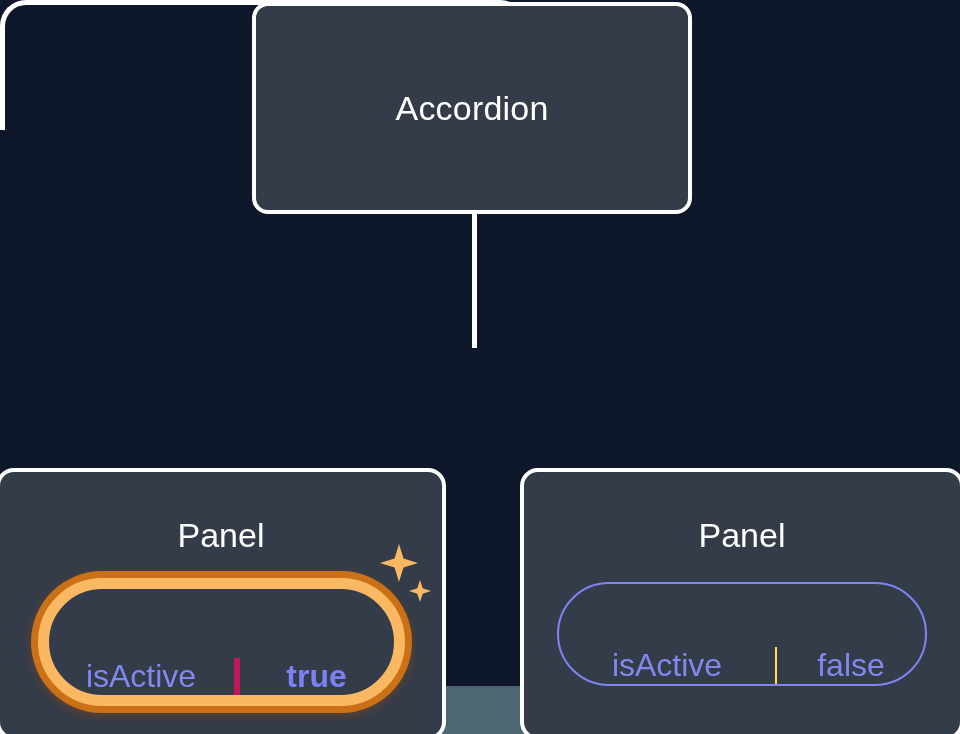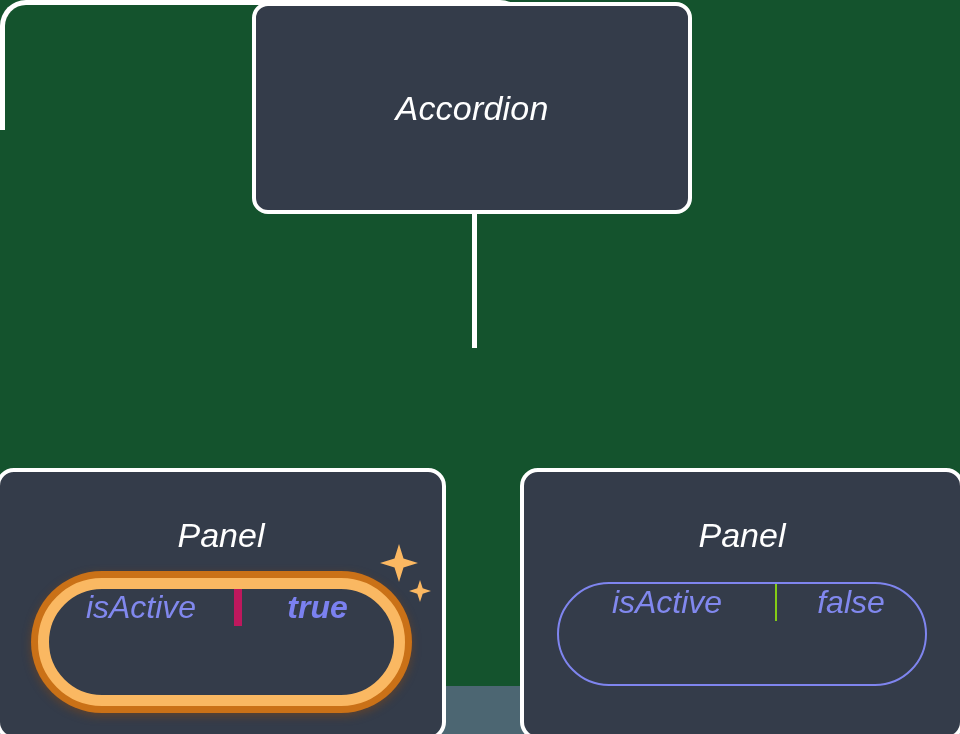--- a/index.html
+++ b/index.html
@@ -13,22 +13,21 @@
     overflow: hidden;
     background: #4c6672;
     font-family: "Liberation Sans", sans-serif;
     -webkit-font-smoothing: antialiased;
   }
 
   #stage {
     position: relative;
     width: 960px;
     height: 686px;
-    background: #14532d;
-    font-style: italic;
+    background: #0f172a;
   }
 
   
   .node {
     position: absolute;
     background: #343c4a;
     border: 4px solid #ffffff;
     border-radius: 16px;
     box-sizing: border-box;
   }
@@ -104,21 +103,21 @@
     border-top-left-radius: 26px;
     border-top-right-radius: 26px;
     background: transparent;
     box-sizing: border-box;
   }
 
   
   .pill {
     position: relative;
     display: flex;
-    align-items: flex-start;
+    align-items: flex-end;
     box-sizing: border-box;
   }
   .pill-cell {
     display: flex;
     align-items: center;
     justify-content: center;
     box-sizing: border-box;
     white-space: nowrap;
   }
 
@@ -130,21 +129,21 @@
     border-radius: 999px;
   }
   .pill-plain .pill-cell {
     font-size: 32px;
     color: #8188ee;
     font-weight: 400;
   }
   .pill-plain .cell-key { width: 216px; }
   .pill-plain .cell-val {
     width: 150px;
-    border-left: 2px solid #84cc16;
+    border-left: 2px solid #fde047;
   }
 
   
   .pill-wrap-hl {
     position: relative;
     margin-top: 26px;
   }
   .pill-hl {
     position: relative;
     height: 128px;
@@ -159,21 +158,21 @@
   .pill-hl .pill-cell {
     font-size: 32px;
     color: #8188ee;
   }
   .pill-hl .cell-key {
     width: 185px;
     font-weight: 400;
   }
   .pill-hl .cell-val {
     width: 160px;
-    border-left: 8px solid #be185d;
+    border-left: 6px solid #be185d;
     font-weight: 700;
     color: #7b81f0;
   }
 
   
   .sparkles {
     position: absolute;
     right: -32px;
     top: -38px;
     width: 64px;

